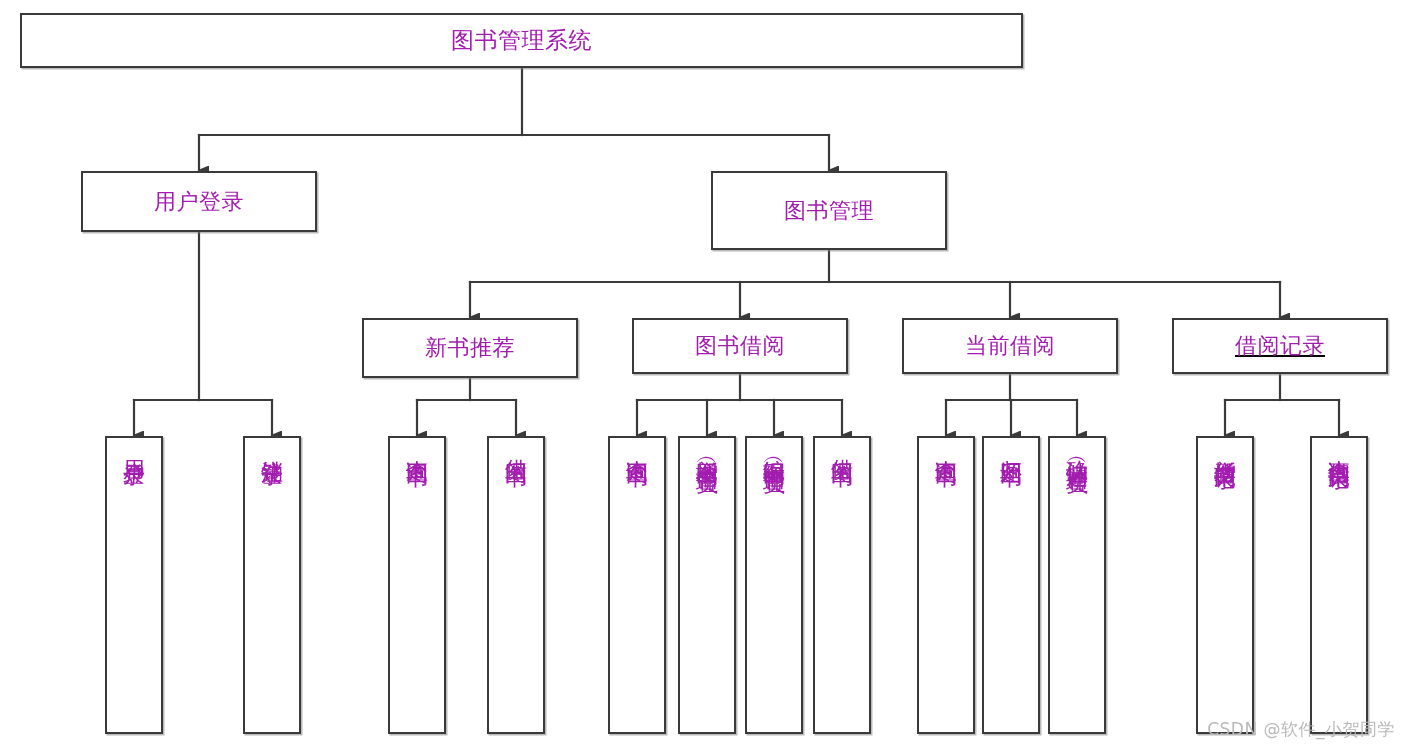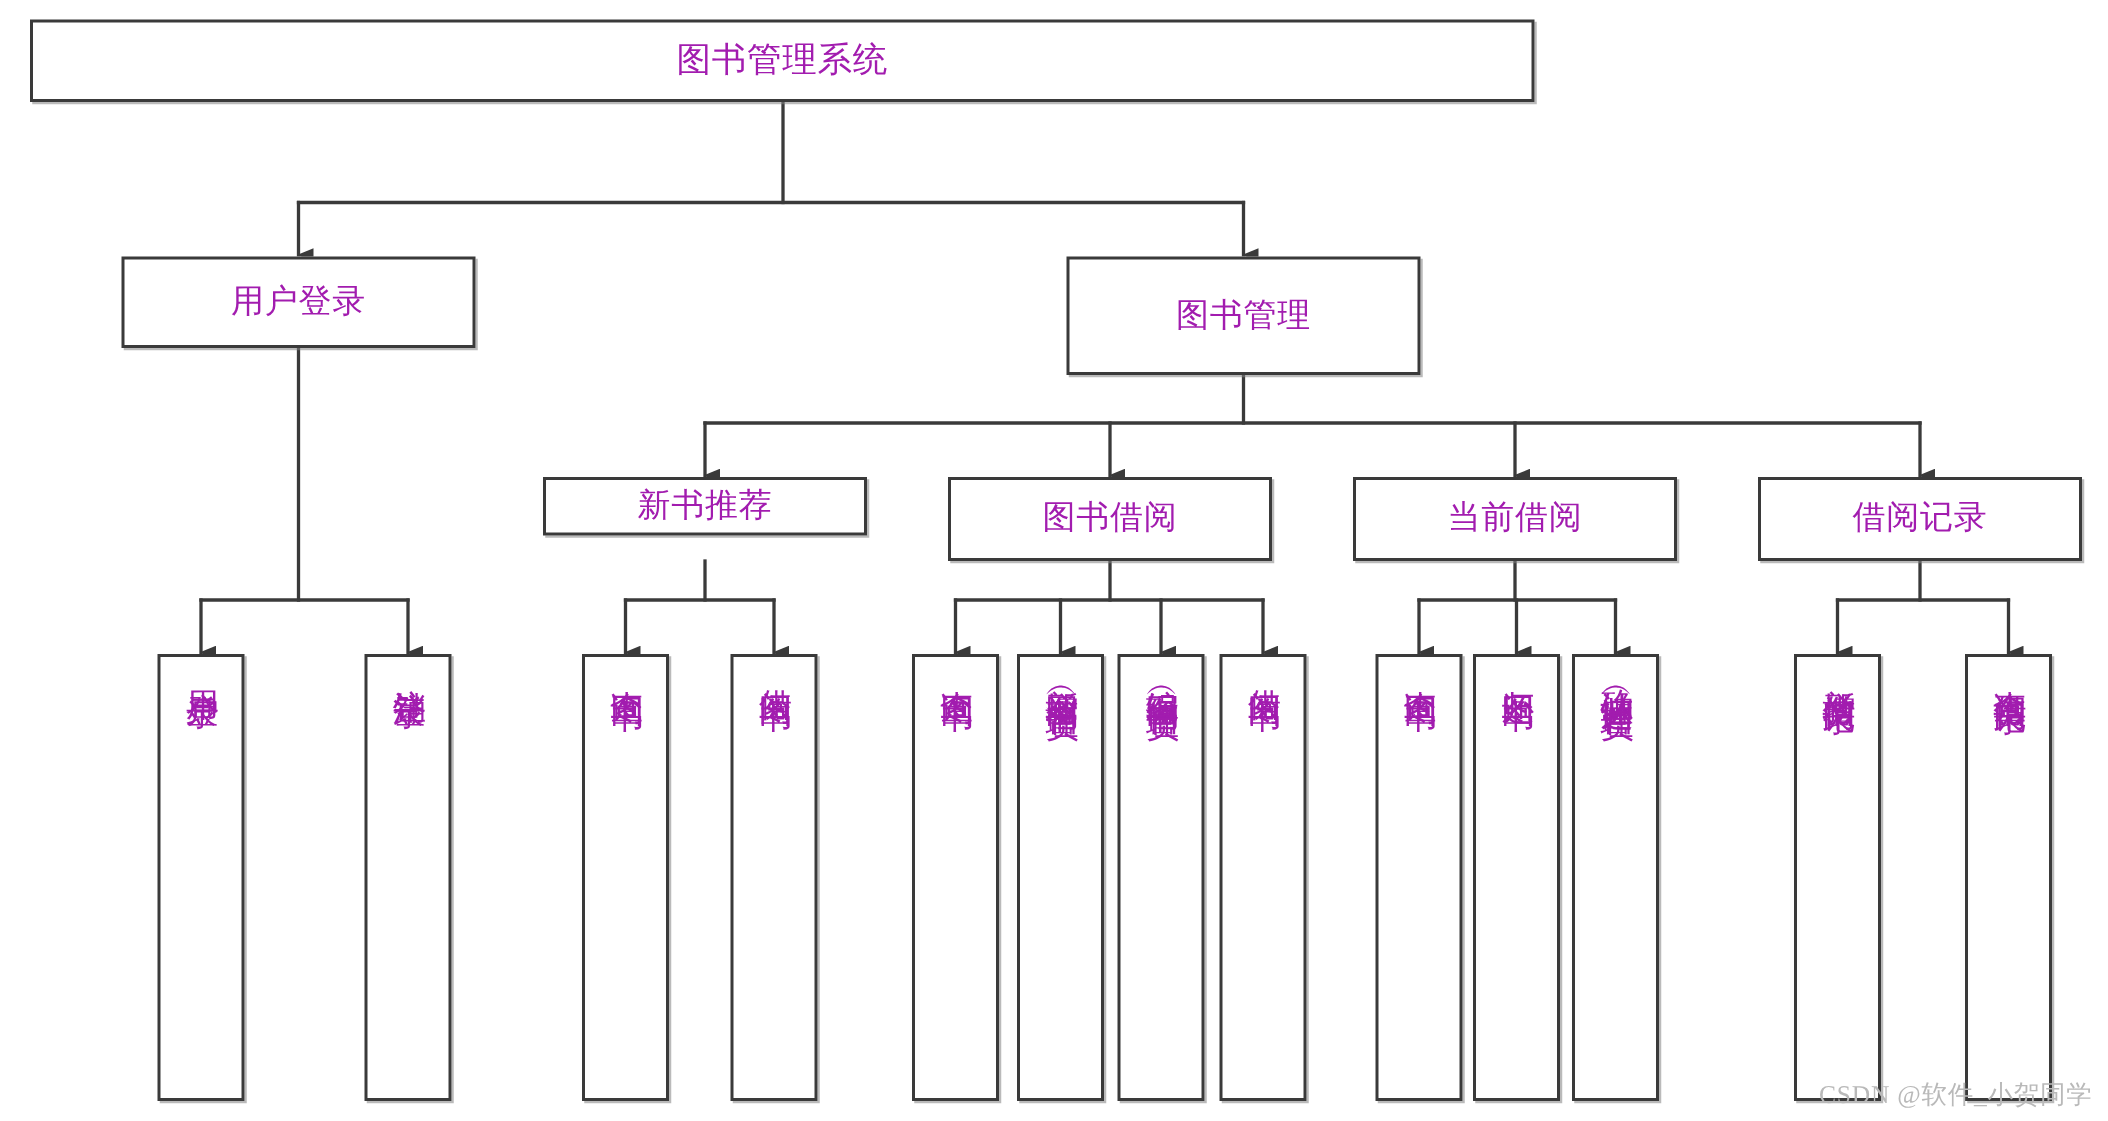--- a/index.html
+++ b/index.html
@@ -61,21 +61,20 @@
   }
   .watermark {
     position: absolute;
     right: 10px;
     bottom: 6px;
     font-size: 17px;
     color: #b9b9b9;
     letter-spacing: 0.5px;
     white-space: nowrap;
     user-select: none;
-    font-family: Liberation Serif, serif;
   }
 </style>
 </head>
 <body>
 
 <div id="diagram-root">
 
   <svg class="edges" viewBox="0 0 1405 747">
     <defs>
       <marker id="arrowhead" markerWidth="9" markerHeight="11" refX="4.5" refY="10" orient="auto" markerUnits="userSpaceOnUse">
@@ -122,30 +121,30 @@
   <div id="node-layer">
       <div class="node root" style="left: 20px; top: 13px; width: 1003px; height: 55px;">
         <span class="node-label">图书管理系统</span>
       </div>
       <div class="node" style="left: 81px; top: 171px; width: 236px; height: 61px;">
         <span class="node-label">用户登录</span>
       </div>
       <div class="node" style="left: 711px; top: 171px; width: 236px; height: 79px;">
         <span class="node-label">图书管理</span>
       </div>
-      <div class="node" style="left: 362px; top: 318px; width: 216px; height: 39px;">
+      <div class="node" style="left: 362px; top: 318px; width: 216px; height: 60px;">
         <span class="node-label">新书推荐</span>
       </div>
       <div class="node" style="left: 632px; top: 318px; width: 216px; height: 56px;">
         <span class="node-label">图书借阅</span>
       </div>
       <div class="node" style="left: 902px; top: 318px; width: 216px; height: 56px;">
         <span class="node-label">当前借阅</span>
       </div>
-      <div class="node" style="left: 1172px; top: 318px; width: 216px; height: 56px;">
+      <div class="node" style="left: 1172px; top: 318px; width: 216px; height: 56px; text-decoration: underline;">
         <span class="node-label">借阅记录</span>
       </div>
       <div class="node vertical" style="left: 105px; top: 436px; width: 58px; height: 298px;">
         <span class="node-label">用户登录</span>
       </div>
       <div class="node vertical" style="left: 243px; top: 436px; width: 58px; height: 298px;">
         <span class="node-label">注销登录</span>
       </div>
       <div class="node vertical" style="left: 388px; top: 436px; width: 58px; height: 298px;">
         <span class="node-label">查询图书</span>

